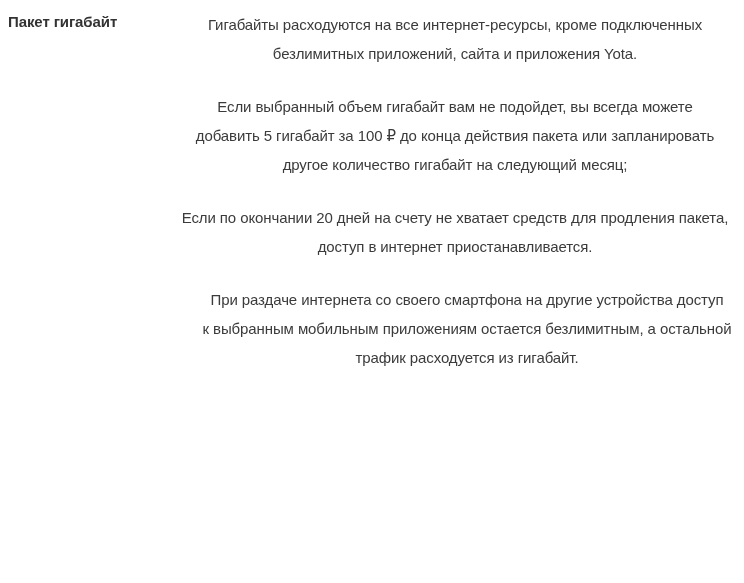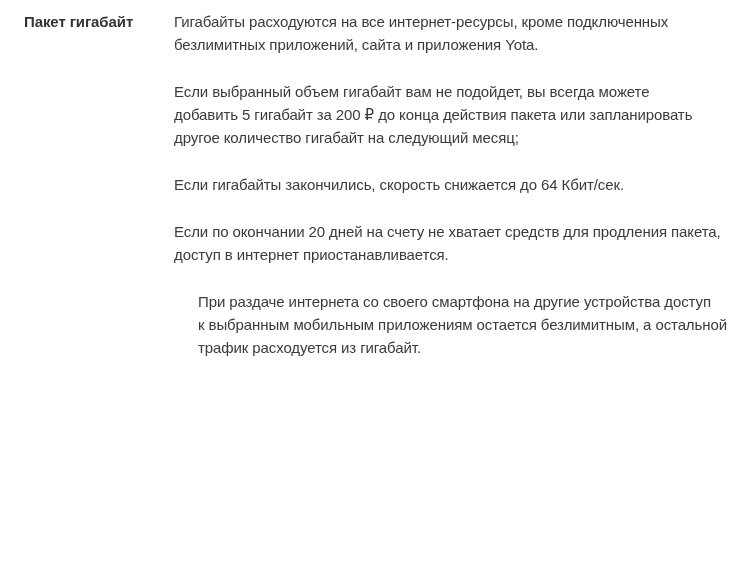--- a/index.html
+++ b/index.html
@@ -18,63 +18,63 @@
     box-sizing: border-box;
     background: var(--background, #ffffff);
     display: flex;
     align-items: flex-start;
     padding: 10px 0 28px 0;
   }
   .term-col {
     flex: 0 0 174px;
     width: 174px;
     box-sizing: border-box;
-    padding-left: 24px;
+    padding-left: 8px;
   }
   .term {
     font-size: 15px;
     font-weight: bold;
     line-height: 23px;
     color: var(--term-color, #333333);
     letter-spacing: -0.1px;
   }
   .desc-col {
     flex: 1 1 auto;
     max-width: 562px;
     overflow: hidden;
   }
   .para {
     margin: 0 0 24px 0;
     font-size: 15px;
-    line-height: 23px;
+    line-height: 29px;
     color: var(--text-color, #3b3b3b);
     white-space: pre-line;      
     letter-spacing: -0.1px;
+    text-align: center;
   }
   .para:last-child {
     margin-bottom: 0;
     margin-left: 24px;
   }
   .para.muted {
     color: var(--muted-color, #a7a7a7);
   }
 </style>
 </head>
 <body style="--background: #ffffff; --text-color: #3b3b3b; --term-color: #333333; --muted-color: #a7a7a7;">
 
 <div class="page">
   <div class="term-col">
     <div class="term">Пакет гигабайт</div>
   </div>
   <div class="desc-col">
     <p class="para">Гигабайты расходуются на все интернет-ресурсы, кроме подключенных
 безлимитных приложений, сайта и приложения Yota.</p>
     <p class="para">Если выбранный объем гигабайт вам не подойдет, вы всегда можете
-добавить 5 гигабайт за 200 ₽ до конца действия пакета или запланировать
+добавить 5 гигабайт за 100 ₽ до конца действия пакета или запланировать
 другое количество гигабайт на следующий месяц;</p>
-    <p class="para">Если гигабайты закончились, скорость снижается до 64 Кбит/сек.</p>
     <p class="para">Если по окончании 20 дней на счету не хватает средств для продления пакета,
 доступ в интернет приостанавливается.</p>
     <p class="para">При раздаче интернета со своего смартфона на другие устройства доступ
 к выбранным мобильным приложениям остается безлимитным, а остальной
 трафик расходуется из гигабайт.</p>
   </div>
 </div>
 
 </body></html>

